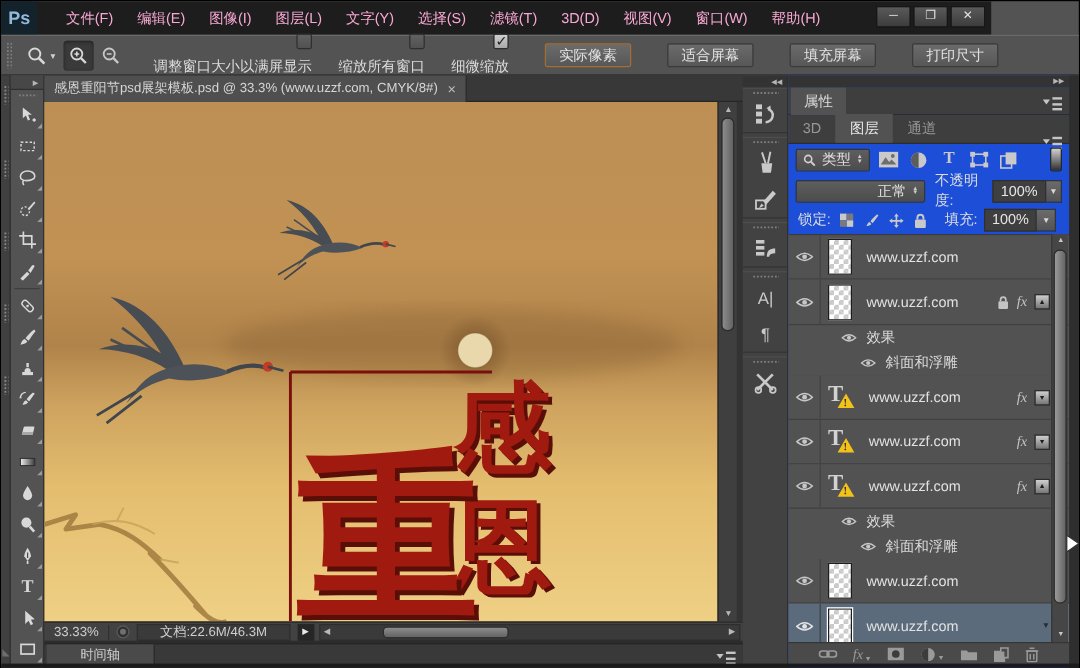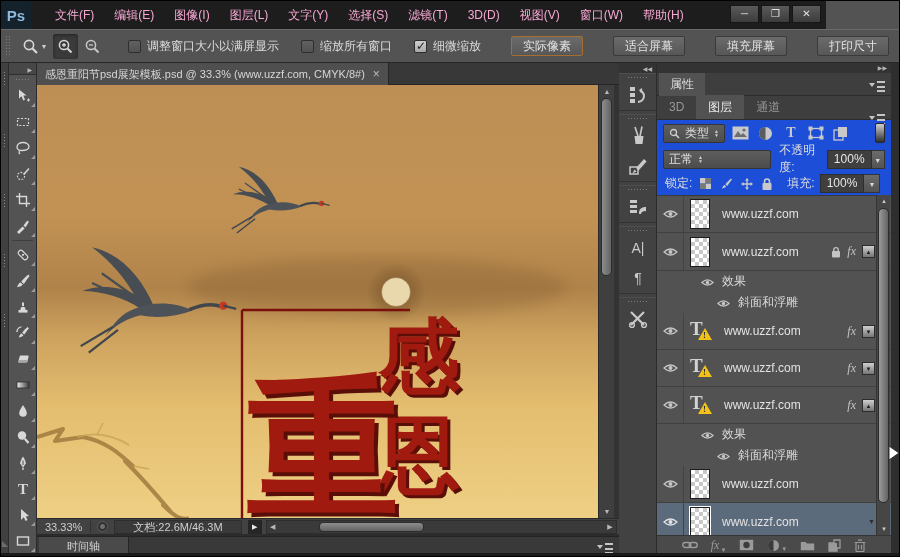--- a/index.html
+++ b/index.html
@@ -23,21 +23,21 @@
   .optionsbar { position:absolute; left:0; top:28px; width:900px; height:34px; background:#535353;
                 border-top:1px solid #6a6a6a; border-bottom:1px solid #272727;
                 display:flex; align-items:center; }
   .grip-v { width:5px; height:22px; margin:0 6px 0 4px;
             background-image:radial-gradient(#7e7e7e 35%, transparent 40%); background-size:3px 3px; }
   .cur-tool { display:flex; align-items:center; gap:3px; padding:0 6px; }
   .caret { color:#cfcfcf; font-size:8px; }
   .zoom-btn { width:25px; height:25px; margin:0 1px; display:flex; align-items:center; justify-content:center;
               border-radius:3px; }
   .zoom-btn.active { background:#3a3a3a; box-shadow:inset 0 1px 3px #222; }
-  .cb { display:flex; align-items:center; gap:6px; margin-left:22px; }
+  .cb { display:flex; align-items:flex-end; gap:6px; margin-left:22px;flex-direction:column; }
   .cb-box { width:13px; height:13px; background:linear-gradient(#616161,#515151); border:1px solid #2e2e2e;
             border-radius:2px; position:relative; }
   .cb-box.checked { background:linear-gradient(#cfcfcf,#a8a8a8); }
   .cb-box.checked::after { content:"✓"; position:absolute; left:1px; top:-2px; color:#222; font-size:12px; }
   .cb-label { color:#dcdcdc; font-size:12px; }
   .opt-btn { margin-left:30px; height:20px; padding:0 11px; font-size:12px; color:#e3e3e3;
              background:linear-gradient(#6b6b6b,#575757); border:1px solid #3a3a3a; border-radius:2px;
              line-height:18px; }
   .opt-btn.focused { border-color:#a5702f; }
 
@@ -144,21 +144,21 @@
   .dropdown { height:19px; background:linear-gradient(#5e5e5e,#4c4c4c); border:1px solid #343434;
               border-radius:2px; display:flex; align-items:center; color:#e0e0e0; font-size:12px;
               padding:0 5px; gap:5px; }
   .udcaret { display:flex; flex-direction:column; font-size:5px; color:#cfcfcf; line-height:4px; }
   .ficon { display:flex; align-items:center; justify-content:center; width:18px; height:18px; }
   .fr-toggle { margin-left:auto; width:10px; height:20px; background:linear-gradient(#d0d0d0,#2e2e2e);
                border:1px solid #272727; border-radius:2px; }
 
   .blend-row { position:absolute; left:0; top:83px; width:234px; height:26px; display:flex;
                align-items:center; padding:0 6px; }
-  .blend-dd { width:128px; justify-content:flex-start; }
+  .blend-dd { width:128px; justify-content:flex-end; }
   .ctl-label { color:#dedede; font-size:12px; margin-left:8px; }
   .val-box { height:19px; background:#3f3f3f; border:1px solid #2e2e2e; color:#e6e6e6; font-size:12px;
              line-height:17px; padding:0 6px; margin-left:5px; }
   .val-caret { width:16px; height:19px; background:linear-gradient(#6b6b6b,#535353); border:1px solid #343434;
                border-left:none; color:#d8d8d8; font-size:7px; text-align:center; line-height:19px; }
 
   .lock-row { position:absolute; left:0; top:109px; width:234px; height:23px; display:flex;
               align-items:center; padding:0 6px; }
   .lock-ico { margin-left:7px; display:flex; align-items:center; }
 

